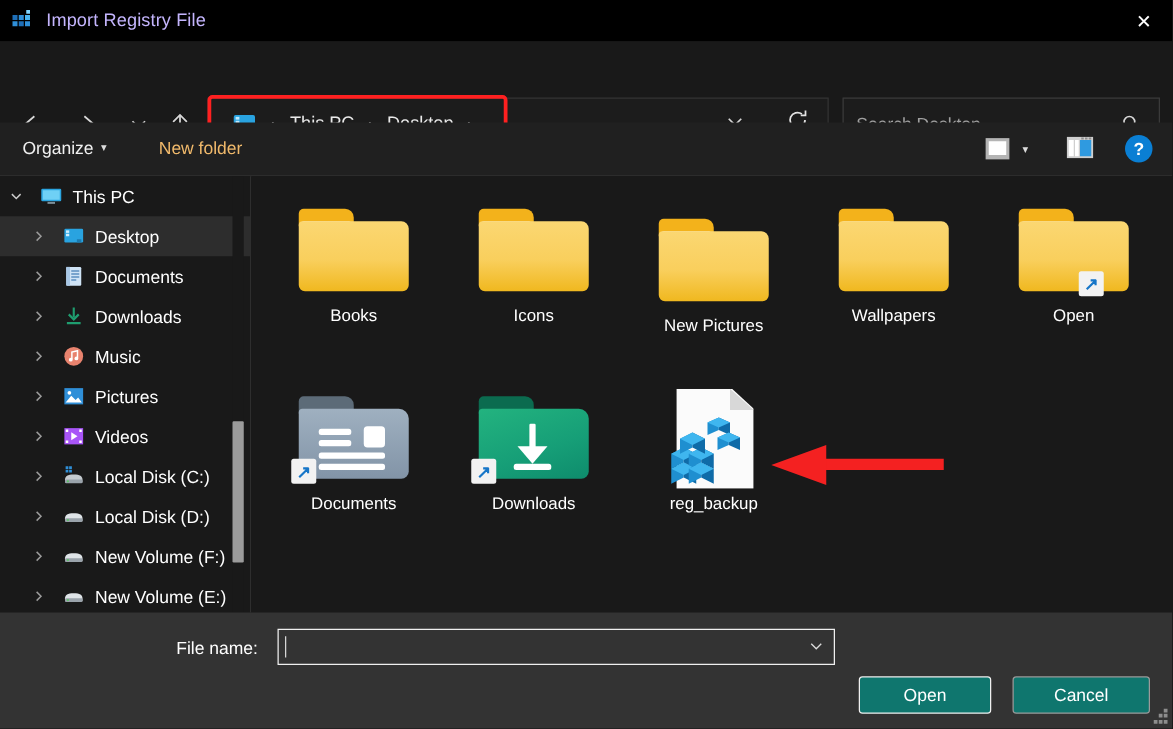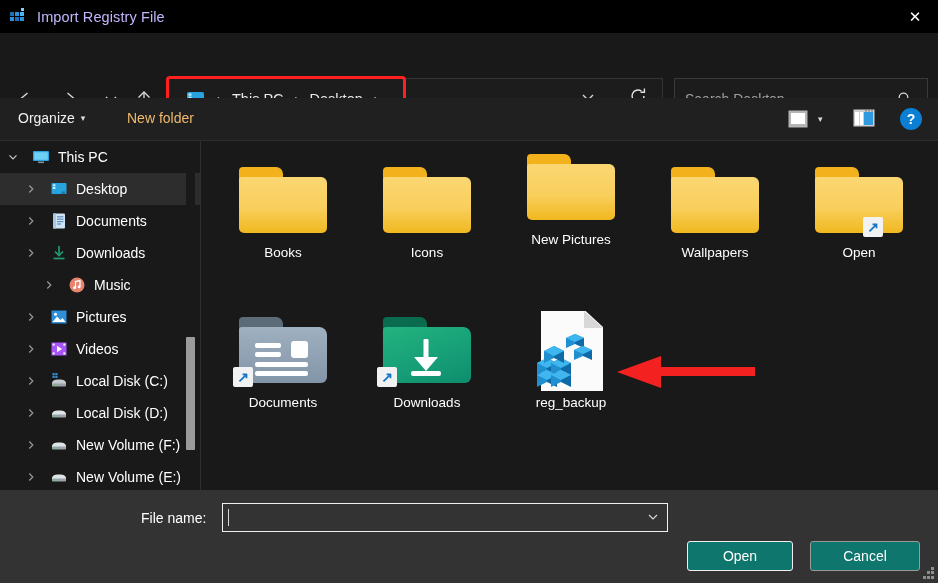--- a/index.html
+++ b/index.html
@@ -620,21 +620,21 @@
       <span class="tree-icon" style="margin-left:8px;">
         <svg width="18" height="18" viewBox="0 0 18 18">
           <path d="M9 2 V10" stroke="#1f9d6f" stroke-width="1.7" fill="none"></path>
           <path d="M5 7.5 L9 11.5 L13 7.5" fill="none" stroke="#1f9d6f" stroke-width="1.7"></path>
           <path d="M3.5 14.5 H14.5" stroke="#1f9d6f" stroke-width="1.7" fill="none"></path>
         </svg>
       </span>
       <span class="tree-label">Downloads</span>
     </div>
 
-    <div class="tree-item" style="padding-left:44px;">
+    <div class="tree-item" style="padding-left:26px;">
       <span class="tree-chevron">
         <svg width="10" height="10" viewBox="0 0 10 10">
             <path d="M3.3 1.5 L6.8 5 L3.3 8.5" fill="none" stroke="#9a9a9a" stroke-width="1.2"></path>
           </svg>
       </span>
       <span class="tree-icon" style="margin-left:8px;">
         <svg width="18" height="18" viewBox="0 0 18 18">
           <circle cx="9" cy="9" r="7.5" fill="#e8836e"></circle>
           <path d="M7.5 11.6 V5.6 L12 4.6 V10.6" fill="none" stroke="#ffffff" stroke-width="1.2"></path>
           <circle cx="6.6" cy="11.7" r="1.5" fill="#ffffff"></circle>
@@ -769,21 +769,21 @@
       <div class="grid-icon-wrap">
         <div class="folder">
             <div class="tab"></div>
             <div class="lip"></div>
             <div class="body"></div>
           </div>
       </div>
       <div class="grid-label">Icons</div>
     </div>
 
-    <div class="grid-item" style="left:298px; top:1px;">
+    <div class="grid-item" style="left:298px; top:22px;">
       <div class="grid-icon-wrap">
         <div class="folder">
             <div class="tab"></div>
             <div class="lip"></div>
             <div class="body"></div>
           </div>
       </div>
       <div class="grid-label">New Pictures</div>
     </div>
 

